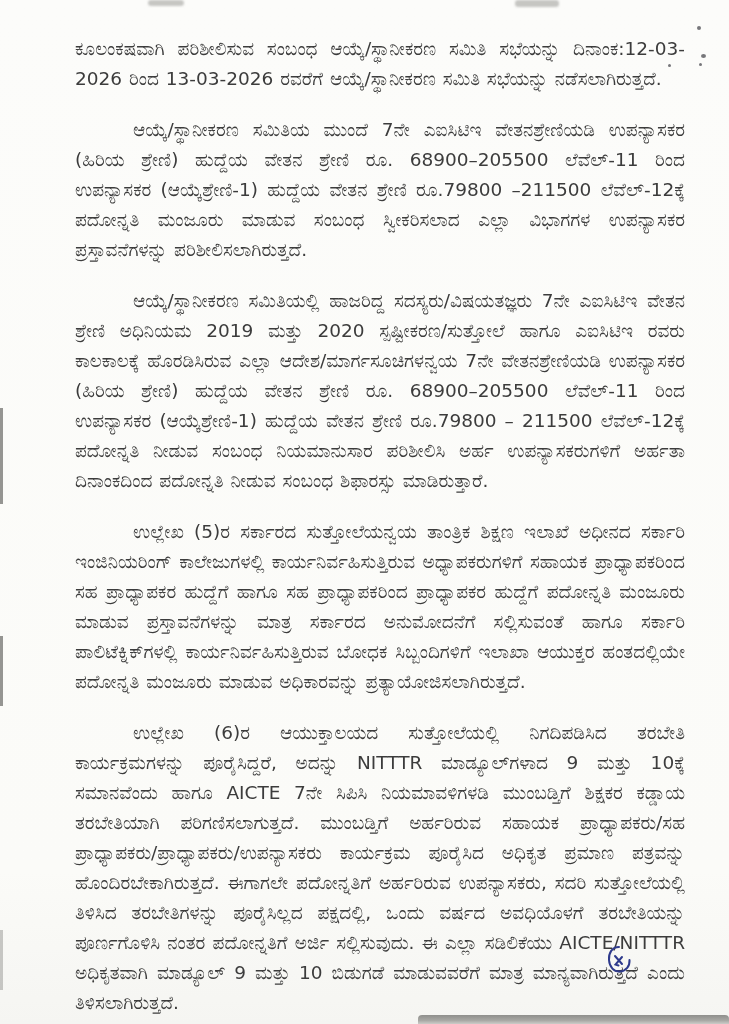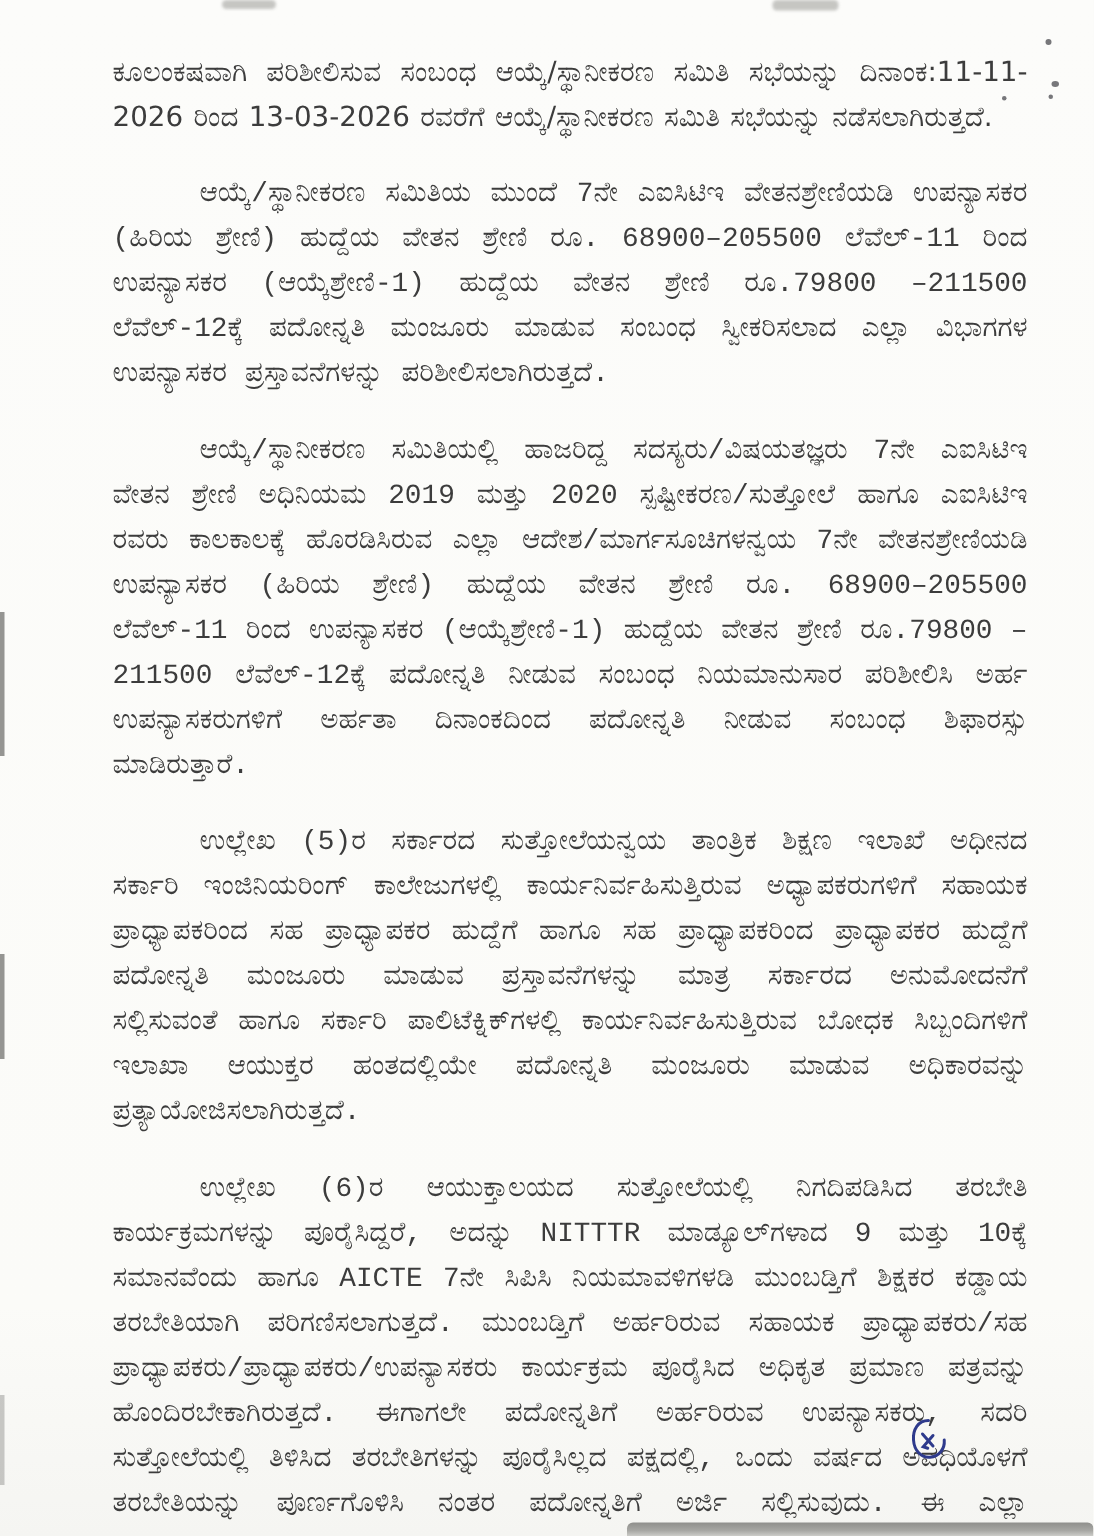--- a/index.html
+++ b/index.html
@@ -29,21 +29,20 @@
     line-height: 30px;
     text-align: justify;
     word-spacing: 1px;
     -webkit-font-smoothing: antialiased;
   }
   .para {
     margin: 0 0 21px 0;
   }
   .para.indent {
     text-indent: 58px;
-    font-family: Liberation Mono, monospace;
   }
   
   .smudge {
     position: absolute;
     background: #9a9a96;
     opacity: 0.55;
     border-radius: 3px;
     filter: blur(1px);
   }
   .smudge.top-left   { left: 148px; top: 0;  width: 36px; height: 6px; }
@@ -85,21 +84,21 @@
     width: 30px;
     height: 34px;
   }
 </style>
 </head>
 <body>
 
 <div class="page">
 
   <div class="doc-body">
-    <p class="para">ಕೂಲಂಕಷವಾಗಿ ಪರಿಶೀಲಿಸುವ ಸಂಬಂಧ ಆಯ್ಕೆ/ಸ್ಥಾನೀಕರಣ ಸಮಿತಿ ಸಭೆಯನ್ನು ದಿನಾಂಕ:11-11-2026 ರಿಂದ 13-03-2026 ರವರೆಗೆ ಆಯ್ಕೆ/ಸ್ಥಾನೀಕರಣ ಸಮಿತಿ ಸಭೆಯನ್ನು ನಡೆಸಲಾಗಿರುತ್ತದೆ.</p>
+    <p class="para">ಕೂಲಂಕಷವಾಗಿ ಪರಿಶೀಲಿಸುವ ಸಂಬಂಧ ಆಯ್ಕೆ/ಸ್ಥಾನೀಕರಣ ಸಮಿತಿ ಸಭೆಯನ್ನು ದಿನಾಂಕ:12-03-2026 ರಿಂದ 13-03-2026 ರವರೆಗೆ ಆಯ್ಕೆ/ಸ್ಥಾನೀಕರಣ ಸಮಿತಿ ಸಭೆಯನ್ನು ನಡೆಸಲಾಗಿರುತ್ತದೆ.</p>
     <p class="para indent">ಆಯ್ಕೆ/ಸ್ಥಾನೀಕರಣ ಸಮಿತಿಯ ಮುಂದೆ 7ನೇ ಎಐಸಿಟಿಇ ವೇತನಶ್ರೇಣಿಯಡಿ ಉಪನ್ಯಾಸಕರ (ಹಿರಿಯ ಶ್ರೇಣಿ) ಹುದ್ದೆಯ ವೇತನ ಶ್ರೇಣಿ ರೂ. 68900–205500 ಲೆವೆಲ್-11 ರಿಂದ ಉಪನ್ಯಾಸಕರ (ಆಯ್ಕೆಶ್ರೇಣಿ-1) ಹುದ್ದೆಯ ವೇತನ ಶ್ರೇಣಿ ರೂ.79800 –211500 ಲೆವೆಲ್-12ಕ್ಕೆ ಪದೋನ್ನತಿ ಮಂಜೂರು ಮಾಡುವ ಸಂಬಂಧ ಸ್ವೀಕರಿಸಲಾದ ಎಲ್ಲಾ ವಿಭಾಗಗಳ ಉಪನ್ಯಾಸಕರ ಪ್ರಸ್ತಾವನೆಗಳನ್ನು ಪರಿಶೀಲಿಸಲಾಗಿರುತ್ತದೆ.</p>
     <p class="para indent">ಆಯ್ಕೆ/ಸ್ಥಾನೀಕರಣ ಸಮಿತಿಯಲ್ಲಿ ಹಾಜರಿದ್ದ ಸದಸ್ಯರು/ವಿಷಯತಜ್ಞರು 7ನೇ ಎಐಸಿಟಿಇ ವೇತನ ಶ್ರೇಣಿ ಅಧಿನಿಯಮ 2019 ಮತ್ತು 2020 ಸ್ಪಷ್ಟೀಕರಣ/ಸುತ್ತೋಲೆ ಹಾಗೂ ಎಐಸಿಟಿಇ ರವರು ಕಾಲಕಾಲಕ್ಕೆ ಹೊರಡಿಸಿರುವ ಎಲ್ಲಾ ಆದೇಶ/ಮಾರ್ಗಸೂಚಿಗಳನ್ವಯ 7ನೇ ವೇತನಶ್ರೇಣಿಯಡಿ ಉಪನ್ಯಾಸಕರ (ಹಿರಿಯ ಶ್ರೇಣಿ) ಹುದ್ದೆಯ ವೇತನ ಶ್ರೇಣಿ ರೂ. 68900–205500 ಲೆವೆಲ್-11 ರಿಂದ ಉಪನ್ಯಾಸಕರ (ಆಯ್ಕೆಶ್ರೇಣಿ-1) ಹುದ್ದೆಯ ವೇತನ ಶ್ರೇಣಿ ರೂ.79800 – 211500 ಲೆವೆಲ್-12ಕ್ಕೆ ಪದೋನ್ನತಿ ನೀಡುವ ಸಂಬಂಧ ನಿಯಮಾನುಸಾರ ಪರಿಶೀಲಿಸಿ ಅರ್ಹ ಉಪನ್ಯಾಸಕರುಗಳಿಗೆ ಅರ್ಹತಾ ದಿನಾಂಕದಿಂದ ಪದೋನ್ನತಿ ನೀಡುವ ಸಂಬಂಧ ಶಿಫಾರಸ್ಸು ಮಾಡಿರುತ್ತಾರೆ.</p>
     <p class="para indent">ಉಲ್ಲೇಖ (5)ರ ಸರ್ಕಾರದ ಸುತ್ತೋಲೆಯನ್ವಯ ತಾಂತ್ರಿಕ ಶಿಕ್ಷಣ ಇಲಾಖೆ ಅಧೀನದ ಸರ್ಕಾರಿ ಇಂಜಿನಿಯರಿಂಗ್ ಕಾಲೇಜುಗಳಲ್ಲಿ ಕಾರ್ಯನಿರ್ವಹಿಸುತ್ತಿರುವ ಅಧ್ಯಾಪಕರುಗಳಿಗೆ ಸಹಾಯಕ ಪ್ರಾಧ್ಯಾಪಕರಿಂದ ಸಹ ಪ್ರಾಧ್ಯಾಪಕರ ಹುದ್ದೆಗೆ ಹಾಗೂ ಸಹ ಪ್ರಾಧ್ಯಾಪಕರಿಂದ ಪ್ರಾಧ್ಯಾಪಕರ ಹುದ್ದೆಗೆ ಪದೋನ್ನತಿ ಮಂಜೂರು ಮಾಡುವ ಪ್ರಸ್ತಾವನೆಗಳನ್ನು ಮಾತ್ರ ಸರ್ಕಾರದ ಅನುಮೋದನೆಗೆ ಸಲ್ಲಿಸುವಂತೆ ಹಾಗೂ ಸರ್ಕಾರಿ ಪಾಲಿಟೆಕ್ನಿಕ್‌ಗಳಲ್ಲಿ ಕಾರ್ಯನಿರ್ವಹಿಸುತ್ತಿರುವ ಬೋಧಕ ಸಿಬ್ಬಂದಿಗಳಿಗೆ ಇಲಾಖಾ ಆಯುಕ್ತರ ಹಂತದಲ್ಲಿಯೇ ಪದೋನ್ನತಿ ಮಂಜೂರು ಮಾಡುವ ಅಧಿಕಾರವನ್ನು ಪ್ರತ್ಯಾಯೋಜಿಸಲಾಗಿರುತ್ತದೆ.</p>
     <p class="para indent">ಉಲ್ಲೇಖ (6)ರ ಆಯುಕ್ತಾಲಯದ ಸುತ್ತೋಲೆಯಲ್ಲಿ ನಿಗದಿಪಡಿಸಿದ ತರಬೇತಿ ಕಾರ್ಯಕ್ರಮಗಳನ್ನು ಪೂರೈಸಿದ್ದರೆ, ಅದನ್ನು NITTTR ಮಾಡ್ಯೂಲ್‌ಗಳಾದ 9 ಮತ್ತು 10ಕ್ಕೆ ಸಮಾನವೆಂದು ಹಾಗೂ AICTE 7ನೇ ಸಿಪಿಸಿ ನಿಯಮಾವಳಿಗಳಡಿ ಮುಂಬಡ್ತಿಗೆ ಶಿಕ್ಷಕರ ಕಡ್ಡಾಯ ತರಬೇತಿಯಾಗಿ ಪರಿಗಣಿಸಲಾಗುತ್ತದೆ. ಮುಂಬಡ್ತಿಗೆ ಅರ್ಹರಿರುವ ಸಹಾಯಕ ಪ್ರಾಧ್ಯಾಪಕರು/ಸಹ ಪ್ರಾಧ್ಯಾಪಕರು/ಪ್ರಾಧ್ಯಾಪಕರು/ಉಪನ್ಯಾಸಕರು ಕಾರ್ಯಕ್ರಮ ಪೂರೈಸಿದ ಅಧಿಕೃತ ಪ್ರಮಾಣ ಪತ್ರವನ್ನು ಹೊಂದಿರಬೇಕಾಗಿರುತ್ತದೆ. ಈಗಾಗಲೇ ಪದೋನ್ನತಿಗೆ ಅರ್ಹರಿರುವ ಉಪನ್ಯಾಸಕರು, ಸದರಿ ಸುತ್ತೋಲೆಯಲ್ಲಿ ತಿಳಿಸಿದ ತರಬೇತಿಗಳನ್ನು ಪೂರೈಸಿಲ್ಲದ ಪಕ್ಷದಲ್ಲಿ, ಒಂದು ವರ್ಷದ ಅವಧಿಯೊಳಗೆ ತರಬೇತಿಯನ್ನು ಪೂರ್ಣಗೊಳಿಸಿ ನಂತರ ಪದೋನ್ನತಿಗೆ ಅರ್ಜಿ ಸಲ್ಲಿಸುವುದು. ಈ ಎಲ್ಲಾ ಸಡಿಲಿಕೆಯು AICTE/NITTTR ಅಧಿಕೃತವಾಗಿ ಮಾಡ್ಯೂಲ್ 9 ಮತ್ತು 10 ಬಿಡುಗಡೆ ಮಾಡುವವರೆಗೆ ಮಾತ್ರ ಮಾನ್ಯವಾಗಿರುತ್ತದೆ ಎಂದು ತಿಳಿಸಲಾಗಿರುತ್ತದೆ.</p>
 
   </div>
 
   <svg class="initial-mark" viewBox="0 0 30 34" fill="none" xmlns="http://www.w3.org/2000/svg">
     <path d="M14 3 C7 3 3.5 9 4 16 C4.5 23 9 28 15 27.5 C21 27 25 22 24.5 16" stroke="#2e3a8c" stroke-width="2" stroke-linecap="round" fill="none"></path>
     <path d="M10 12 L17 20 M17 13 L10.5 20.5 L13.5 21.5" stroke="#2e3a8c" stroke-width="2" stroke-linecap="round" fill="none"></path>

